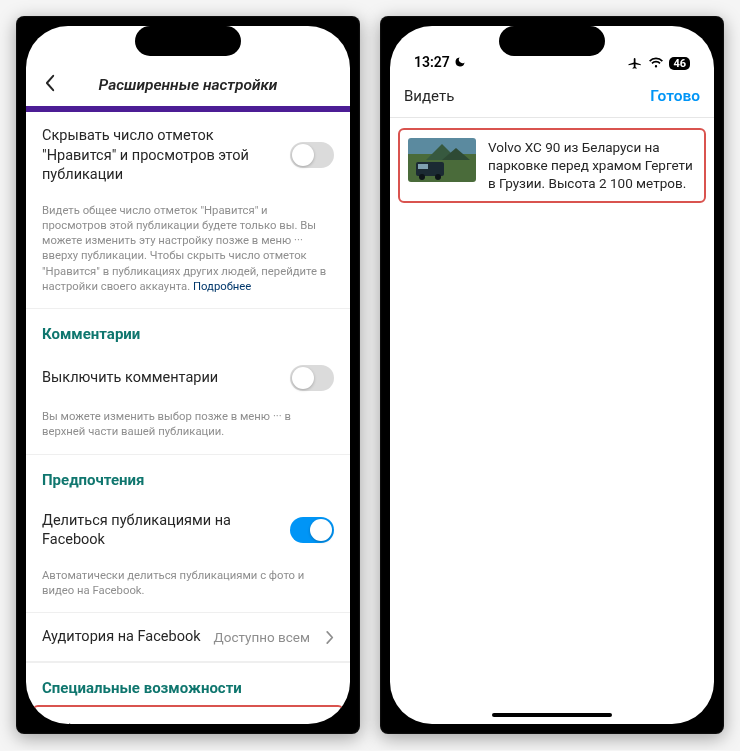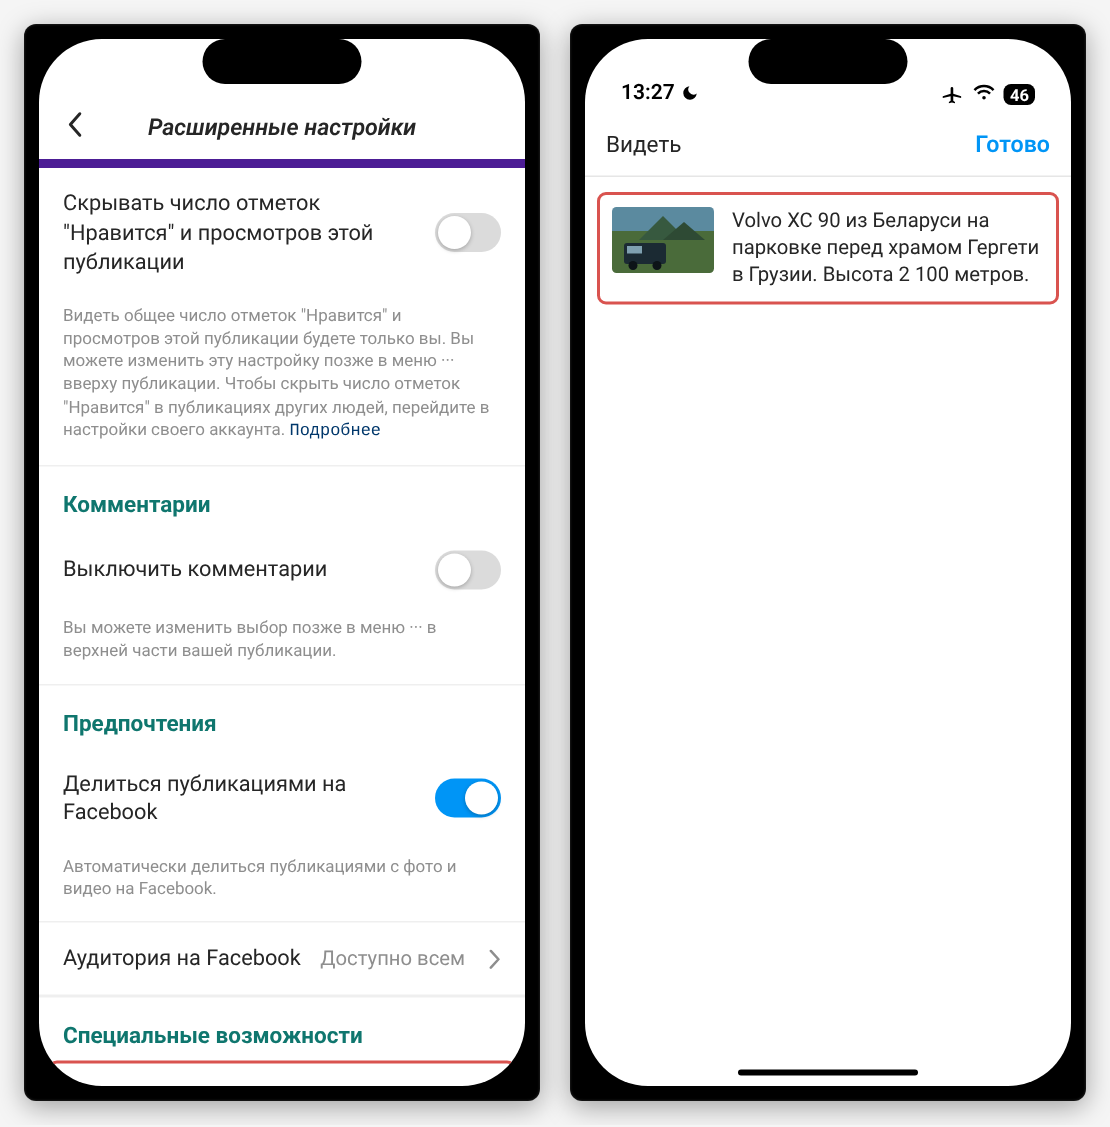--- a/index.html
+++ b/index.html
@@ -72,21 +72,21 @@
     justify-content: space-between;
     gap: 10px;
   }
   .row-label { font-size: 14.5px; color: #262626; line-height: 1.35; }
   .help {
     padding: 4px 16px 14px 16px;
     font-size: 11.3px;
     line-height: 1.35;
     color: #8e8e8e;
   }
-  .help a { color: #00376b; text-decoration: none; font-family: Liberation Mono, monospace; }
+  .help a { color: #00376b; text-decoration: none; }
   .section-title {
     padding: 16px 16px 8px 16px;
     font-size: 15px;
     font-weight: 700;
     color: #0f766e;
     border-top: 1px solid #efefef;
   }
   .toggle {
     width: 44px; height: 26px; border-radius: 13px;
     background: #dbdbdb; position: relative; flex-shrink: 0;
@@ -109,21 +109,21 @@
   }
   .divider { height:1px; background:#efefef; }
   
   .statusbar {
     height: 48px;
     display:flex; align-items:flex-end; justify-content:space-between;
     padding: 0 24px 4px 24px;
     font-size: 14px; font-weight: 600; color:#000;
   }
   .sb-left { display:flex; align-items:center; gap:4px; }
-  .sb-right { display:flex; gap:5px;text-decoration:underline; }
+  .sb-right { display:flex; align-items:center; gap:5px;text-decoration:underline; }
   .moon svg { width:12px; height:12px; display:block;}
   .plane svg, .wifi svg { display:block; }
   .batt {
     display:flex; align-items:center; gap:2px;
     background:#000; color:#fff; font-size:11px; font-weight:700;
     padding:1px 4px; border-radius:5px; line-height:1;
   }
   .nav2 {
     height: 44px;
     display:flex; align-items:center; justify-content:space-between;

